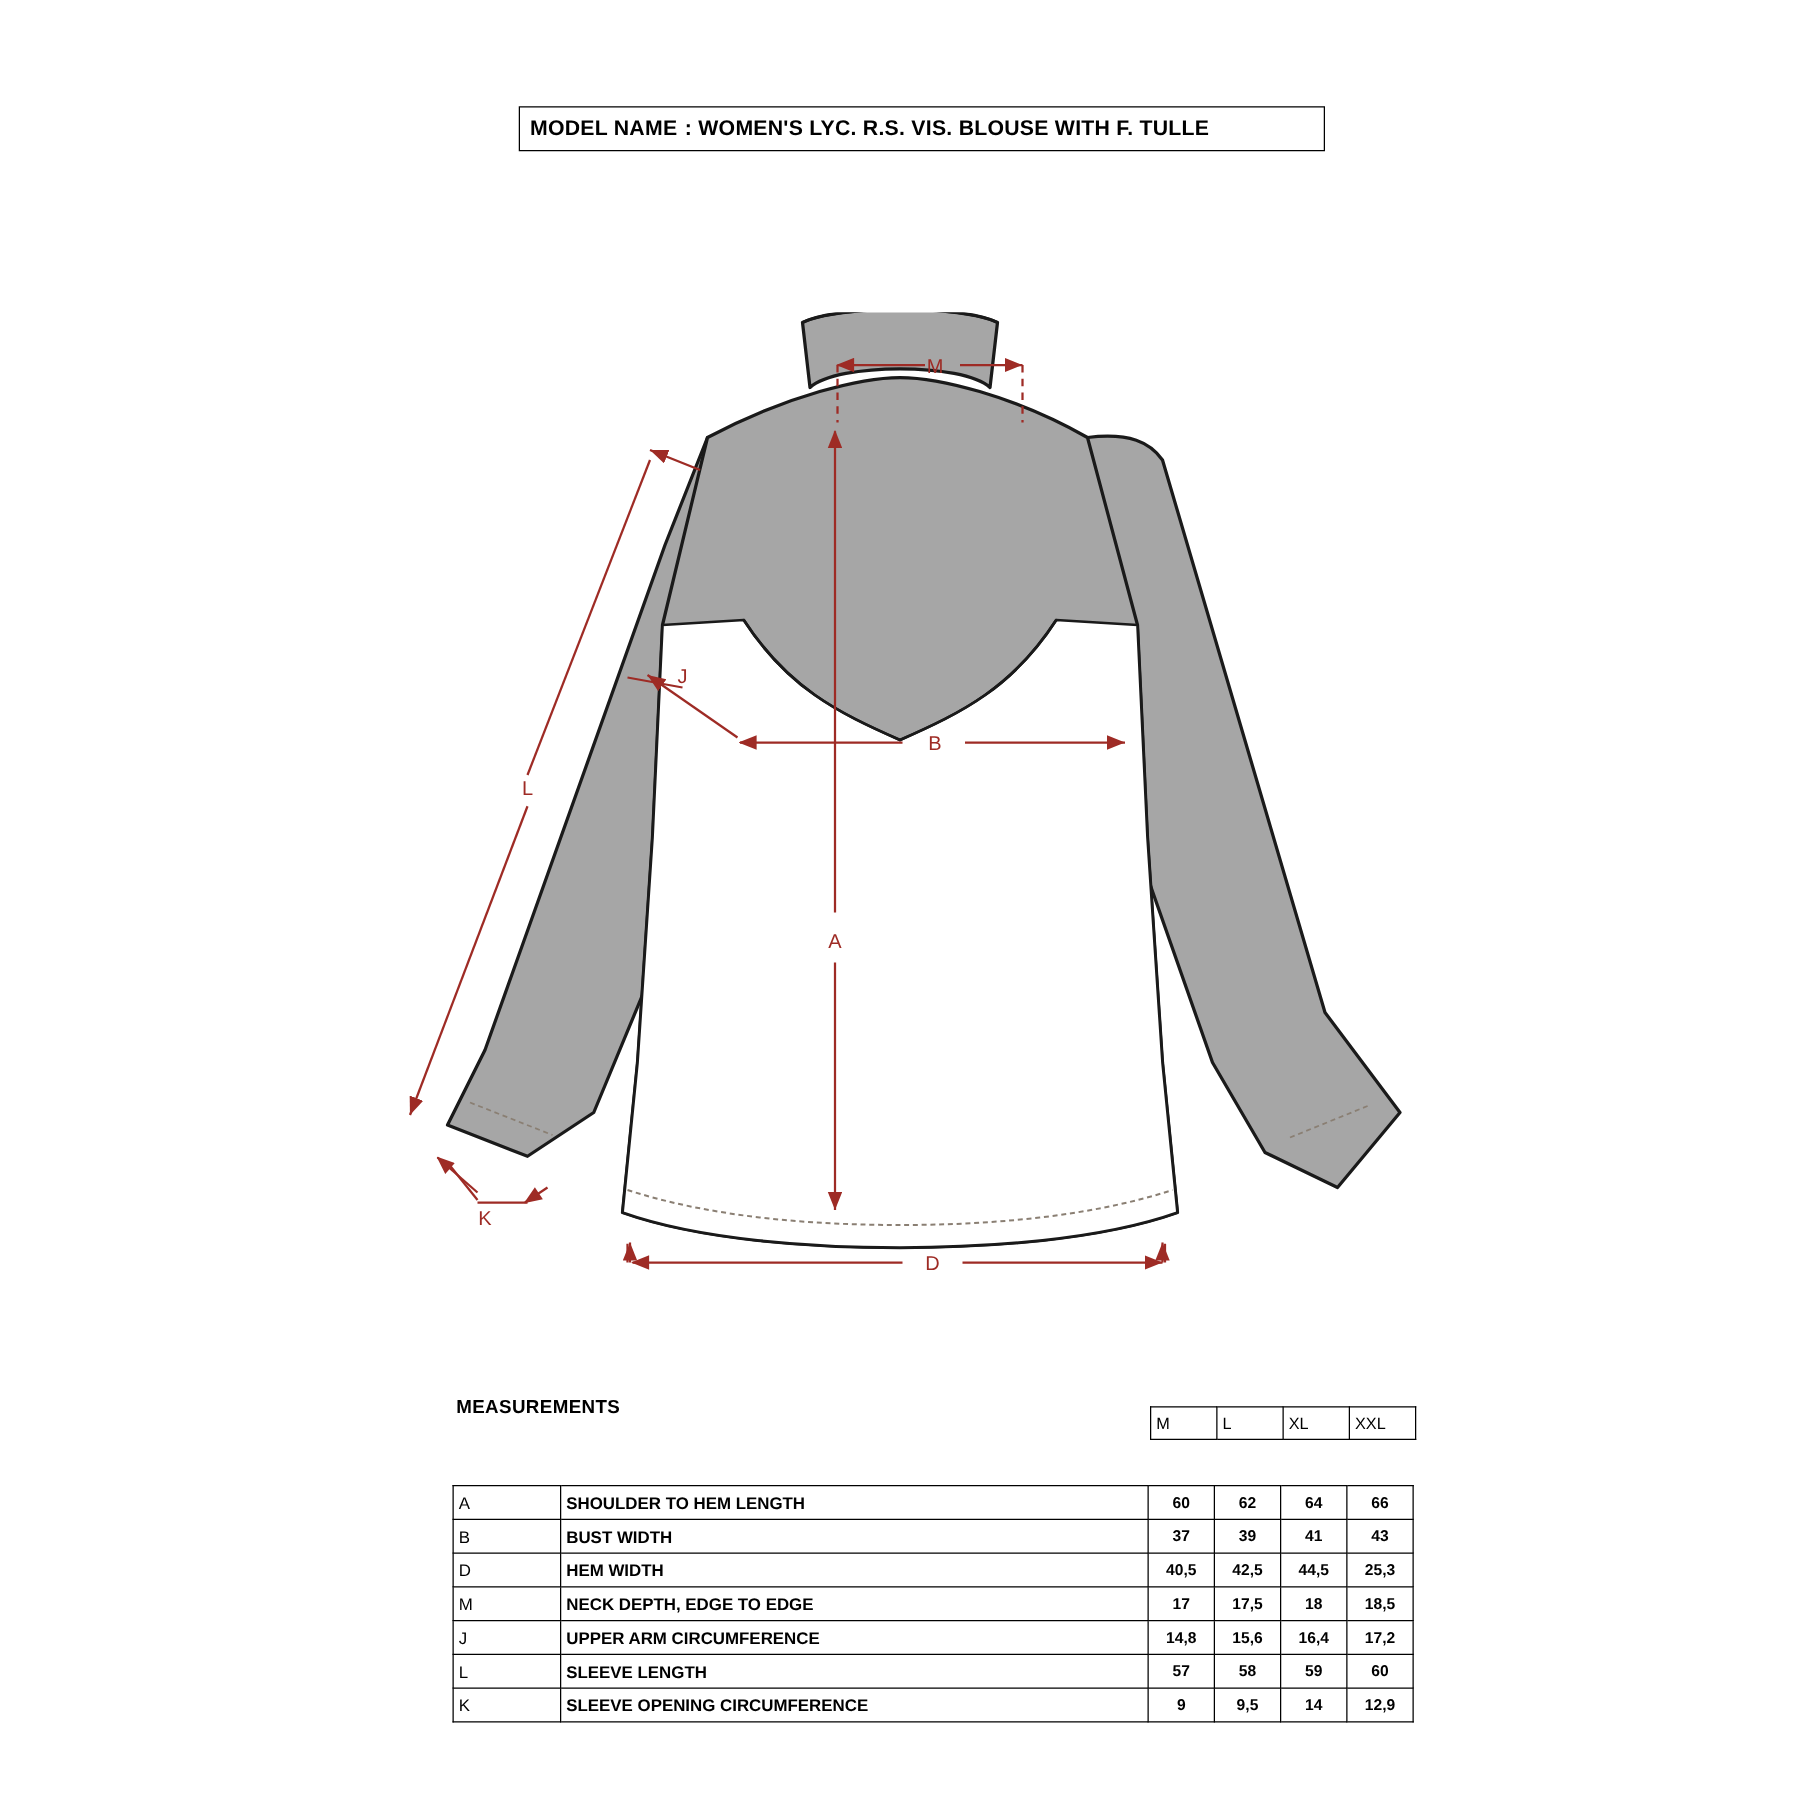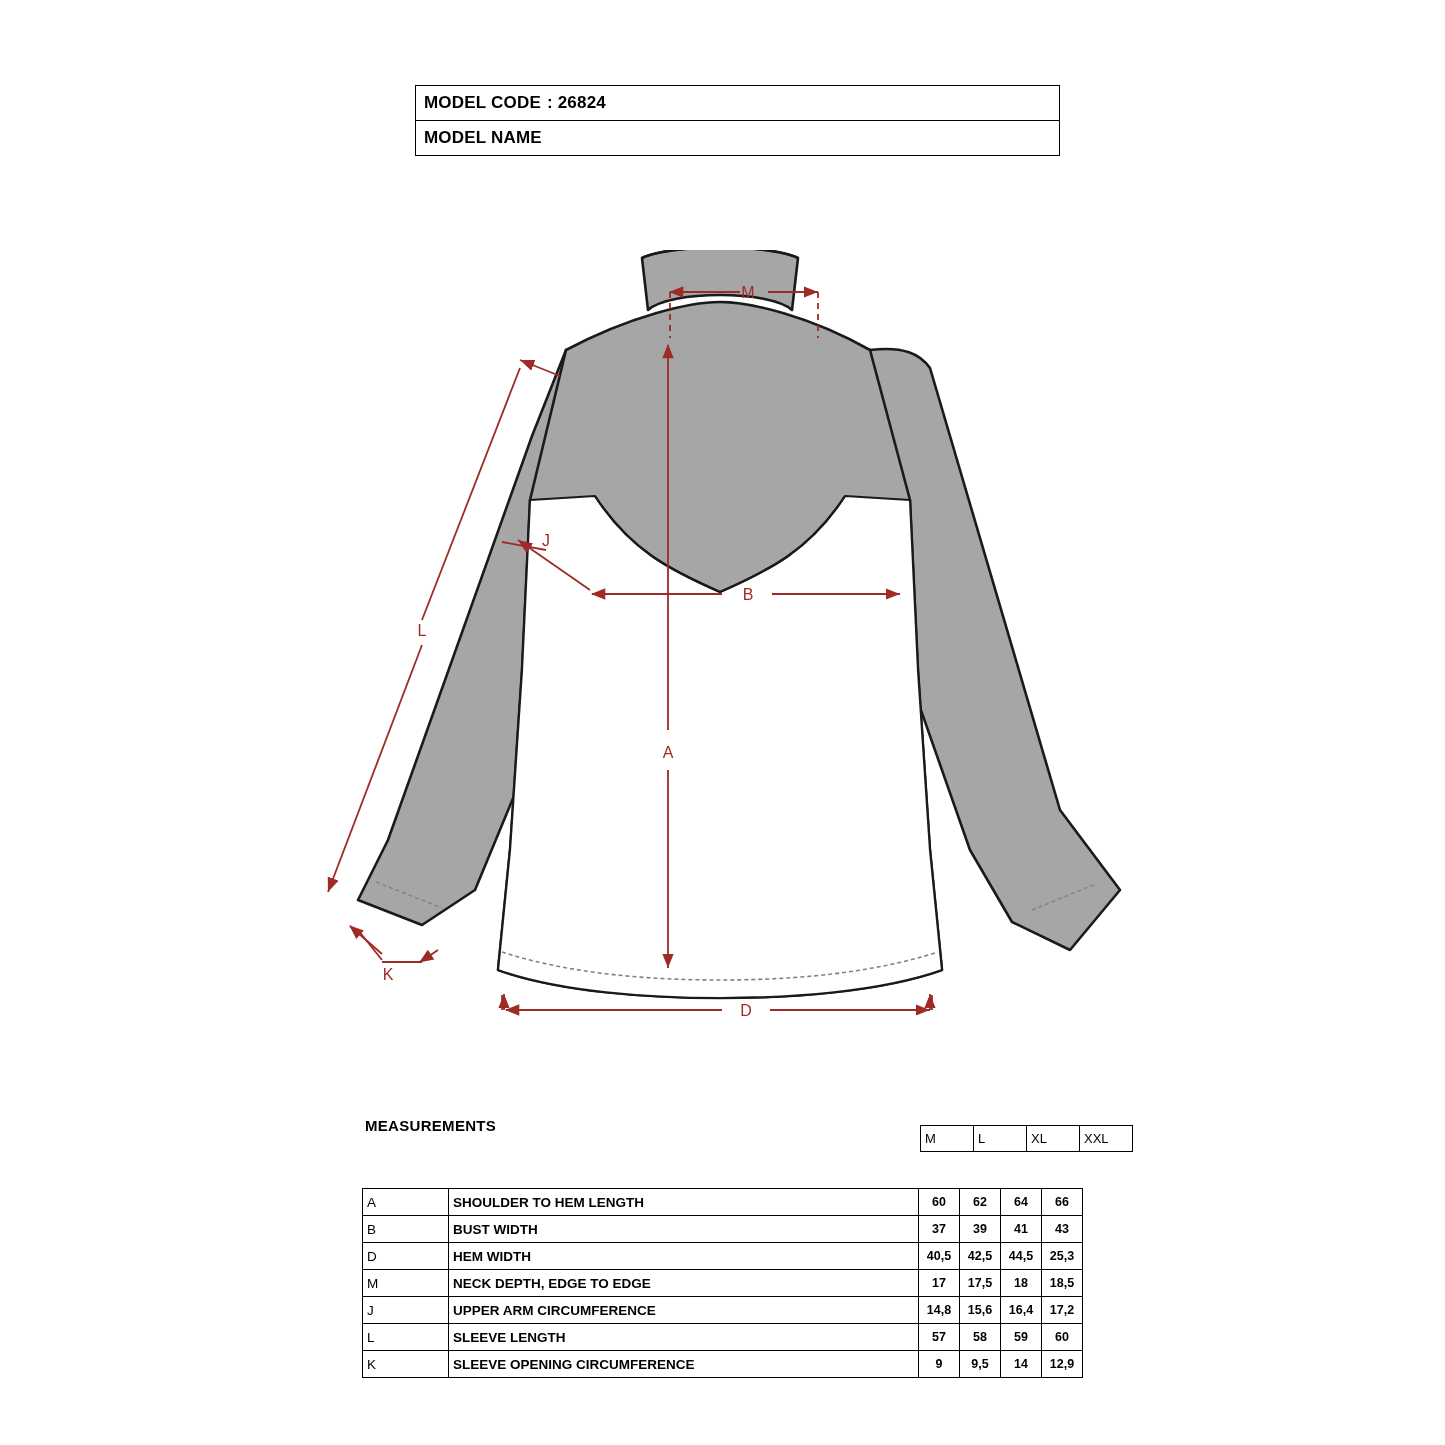--- a/index.html
+++ b/index.html
@@ -89,32 +89,29 @@
     border: 1.2px solid #000;
     height: 27px;
     font-size: 13.5px;
     padding: 0 4px;
     vertical-align: middle;
     box-sizing: border-box;
     white-space: nowrap;
   }
   .meas-table td.code { width: 86px; }
   .meas-table td.desc { width: 470px; font-weight: bold; }
-  .meas-table td.val  { width: 41px; text-align: center; font-weight: bold; font-size: 12.5px; }
+  .meas-table td.val  { width: 53px; text-align: center; font-weight: bold; font-size: 12.5px; }
 </style>
 </head>
 <body>
 
 <div class="header-block">
-  <div class="header-row first">
-    <span class="hdr-label">MODEL CODE</span>
-    <span class="hdr-value">: 26824</span>
-  </div>
   <div class="header-row">
     <span class="hdr-label">MODEL NAME</span>
+    <span class="hdr-value">: WOMEN'S LYC. R.S. VIS. BLOUSE WITH F. TULLE</span>
   </div>
 </div>
 
 <div class="drawing">
   <svg width="900" height="820" viewBox="0 0 900 820" xmlns="http://www.w3.org/2000/svg">
     <defs>
       <marker id="arrEnd" markerWidth="9" markerHeight="9" refX="8" refY="3.2" orient="auto">
         <path d="M0,0 L8,3.2 L0,6.4 z" fill="#9e2b25"></path>
       </marker>
       <marker id="arrStart" markerWidth="9" markerHeight="9" refX="0.6" refY="3.2" orient="auto">

